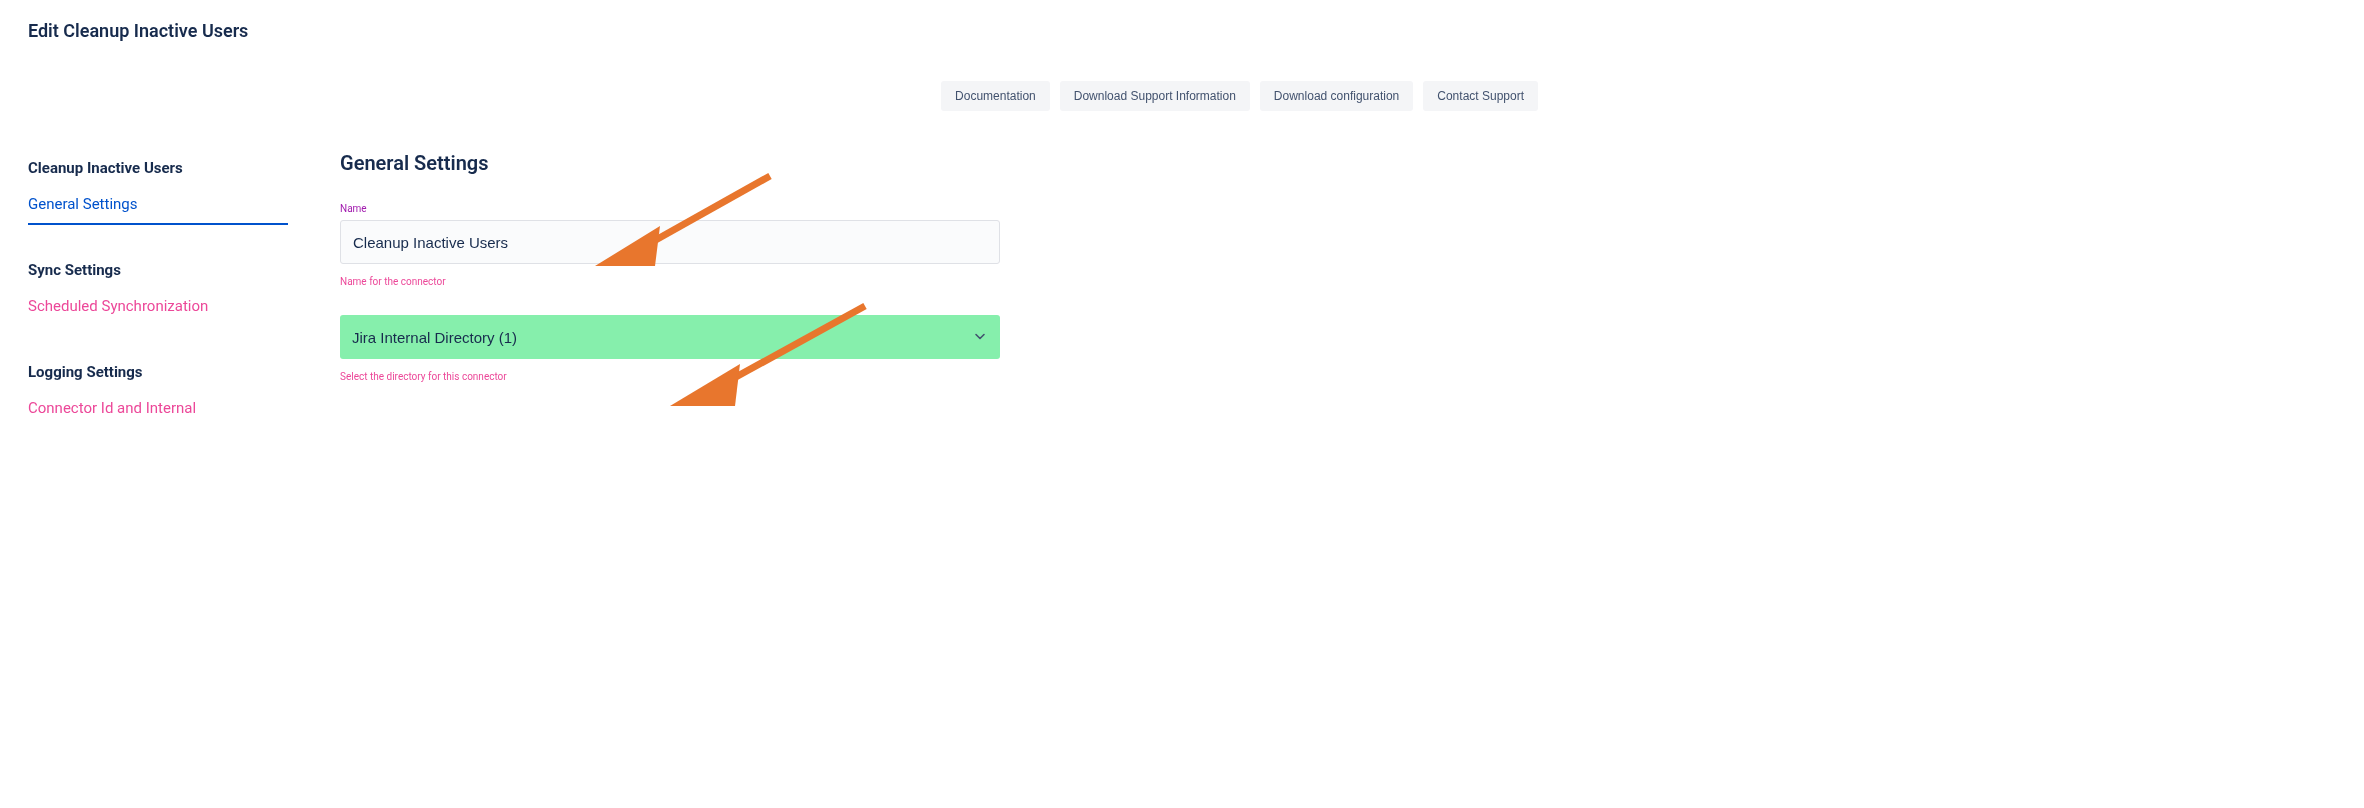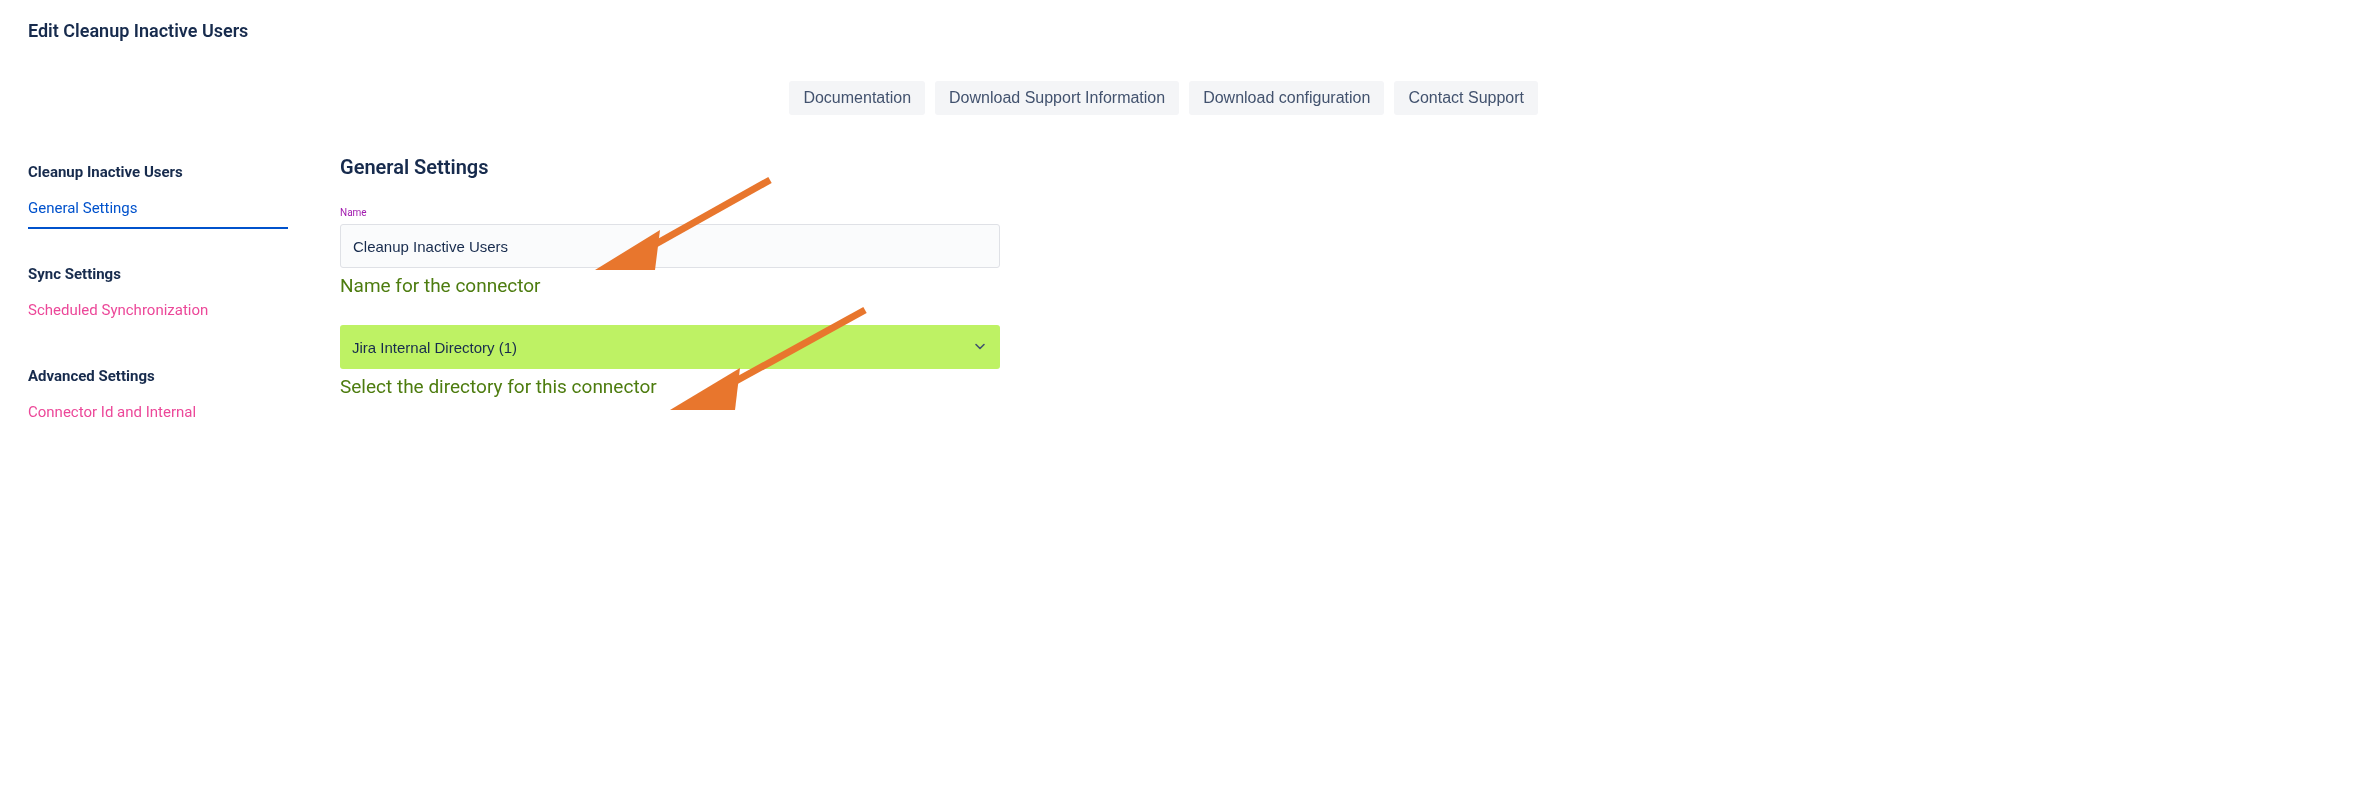--- a/index.html
+++ b/index.html
@@ -21,21 +21,21 @@
     gap: 10px;
     justify-content: flex-end;
     margin-bottom: 40px;
     padding-right: 10px;
   }
   .action-btn {
     background: #F4F5F7;
     border: none;
     border-radius: 3px;
     padding: 8px 14px;
-    font-size: 16px;
+    font-size: 12px;
     font-weight: 500;
     color: #42526E;
     cursor: pointer;
   }
   .content {
     display: flex;
     gap: 52px;
   }
   .sidebar {
     width: 260px;
@@ -87,34 +87,34 @@
     height: 44px;
     border: 1px solid #DFE1E6;
     border-radius: 3px;
     background: #FAFBFC;
     padding: 0 12px;
     font-size: 15px;
     color: #172B4D;
     outline: none;
   }
   .field-help {
-    font-size: 19px;
-    color: #4d7c0f;
-    margin-top: 6px;
+    font-size: 10px;
+    color: #ec4899;
+    margin-top: 12px;
   }
   .select-wrap {
     position: relative;
     width: 660px;
   }
   .select-input {
     width: 100%;
     height: 44px;
     border: none;
     border-radius: 3px;
-    background: #bef264;
+    background: #86efac;
     padding: 0 12px;
     font-size: 15px;
     color: #172B4D;
     appearance: none;
     -webkit-appearance: none;
     cursor: pointer;
     outline: none;
   }
   .chevron {
     position: absolute;
@@ -145,21 +145,21 @@
   <nav class="sidebar">
     <div class="sidebar-group">
       <div class="sidebar-heading">Cleanup Inactive Users</div>
       <div class="sidebar-item active">General Settings</div>
     </div>
     <div class="sidebar-group">
       <div class="sidebar-heading">Sync Settings</div>
       <div class="sidebar-item">Scheduled Synchronization</div>
     </div>
     <div class="sidebar-group">
-      <div class="sidebar-heading">Advanced Settings</div>
+      <div class="sidebar-heading">Logging Settings</div>
       <div class="sidebar-item">Connector Id and Internal</div>
     </div>
   </nav>
 
   <div class="main">
     <h2 class="section-title">General Settings</h2>
 
     <div class="field">
       <div class="field-label">Name</div>
       <input type="text" class="text-input" value="Cleanup Inactive Users" style="">

